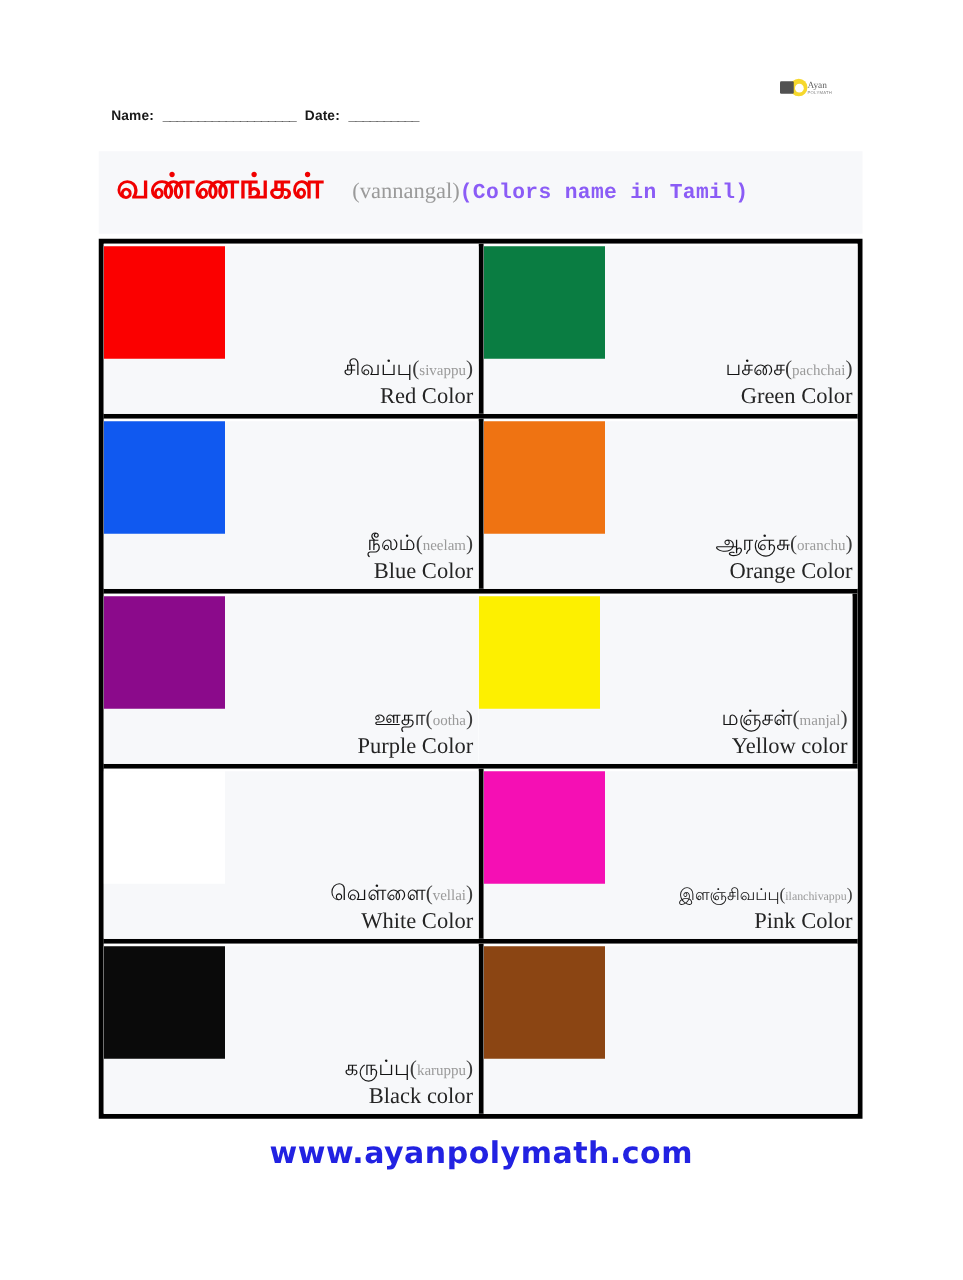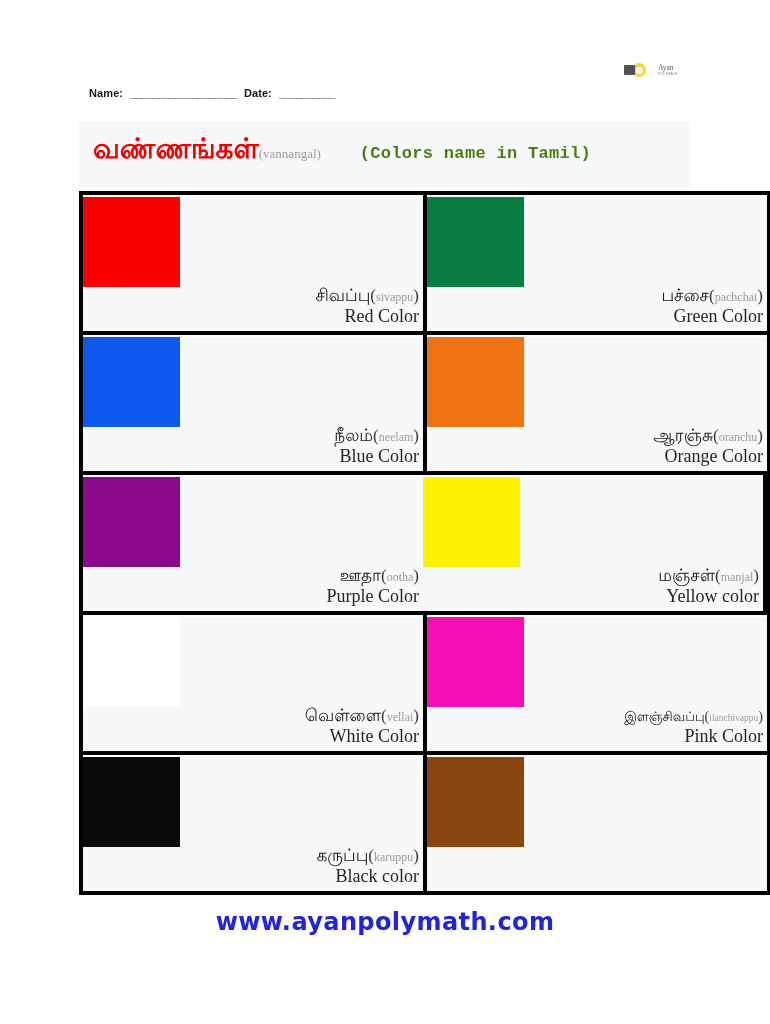--- a/index.html
+++ b/index.html
@@ -17,21 +17,21 @@
 
   
   #logo {
     position: absolute;
     left: 624px;
     top: 58px;
     width: 48px;
     height: 24px;
     display: flex;
     align-items: center;
-    gap: 12px;
+    gap: 0;
     opacity: 0.82;
   }
   #logo .logo-mark {
     position: relative;
     width: 22px;
     height: 18px;
     flex: none;
   }
   #logo .logo-sun {
     position: absolute;
@@ -111,39 +111,40 @@
   }
   .t-tamil {
     font-family: "Liberation Sans", sans-serif;
     font-size: 28px;
     font-weight: bold;
     color: #f00000;
     vertical-align: baseline;
   }
   .t-translit {
     font-family: "Liberation Serif", serif;
-    font-size: 13px;
+    font-size: 18px;
     color: #9a9a9a;
     vertical-align: baseline;
+    margin-left: 23px;
   }
   .t-english {
     font-family: "Liberation Mono", monospace;
     font-size: 17px;
     font-weight: bold;
     color: #12a020;
     vertical-align: baseline;
     letter-spacing: 0.3px;
   }
 
   
   #grid {
     position: absolute;
     left: 79px;
     top: 191px;
-    width: 692px;
+    width: 611px;
     height: 704px;
     border: 4px solid #000000;
     box-sizing: border-box;
     display: flex;
     flex-direction: column;
   }
   .grid-row {
     flex: 1 1 0;
     display: flex;
     border-bottom: 4px solid #000000;
@@ -253,21 +254,21 @@
     <div class="logo-word">Ayan</div>
     <div class="logo-sub">POLYMATH</div>
   </span>
 </div>
 
 <div id="namedate">
   <span>Name:</span><span class="gap"></span><span class="blank">___________________</span><span class="gap"></span><span>Date:</span><span class="gap"></span><span class="blank">__________</span>
 </div>
 
 <div id="title-banner" style="background: rgb(247, 248, 250);">
-  <div class="title-line"><span class="t-tamil" style="color: rgb(240, 0, 0);">வண்ணங்கள்</span><span class="t-translit" style="color: rgb(154, 154, 154);">(vannangal)</span><span class="t-english" style="color: #4d7c0f; margin-left: 39px;">(Colors name in Tamil)</span></div>
+  <div class="title-line"><span class="t-tamil" style="color: rgb(240, 0, 0);">வண்ணங்கள்</span><span class="t-translit" style="color: rgb(154, 154, 154);">(vannangal)</span><span class="t-english" style="color: #8b5cf6;">(Colors name in Tamil)</span></div>
 </div>
 
 <div id="grid">
 
   <div class="grid-row">
     <div class="cell left">
       <div class="cell-inner">
         <div class="swatch" style="background:#fb0000"></div>
         <div class="cell-text">
           <div class="line-tamil"><span class="c-tamil">சிவப்பு</span><span class="c-paren">(</span><span class="c-translit">sivappu</span><span class="c-paren">)</span></div>

